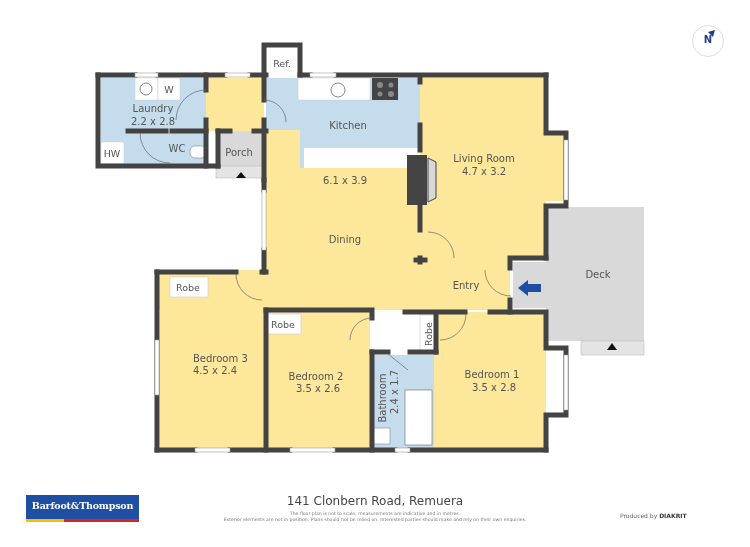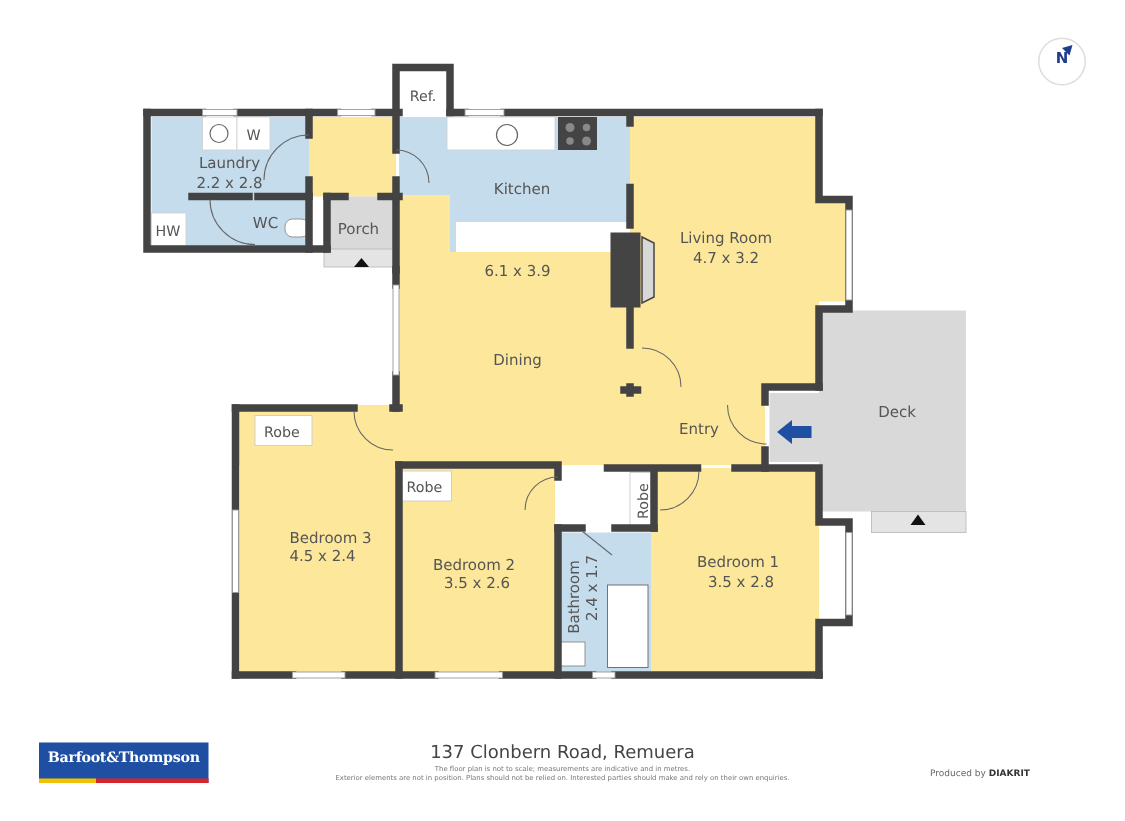--- a/index.html
+++ b/index.html
@@ -171,19 +171,19 @@
   </svg>
   <div class="n">N</div>
 </div>
 
 <div class="logo">
   <div class="logo-text">Barfoot&amp;Thompson</div>
   <div class="stripe-y"></div>
   <div class="stripe-r"></div>
 </div>
 
-<div class="footer-title">137 Clonbern Road, Remuera</div>
+<div class="footer-title">141 Clonbern Road, Remuera</div>
 <div class="footer-disc1">The floor plan is not to scale; measurements are indicative and in metres.</div>
 <div class="footer-disc2">Exterior elements are not in position. Plans should not be relied on. Interested parties should make and rely on their own enquiries.</div>
 <div class="produced">
   <span>Produced by</span>
   <b>DIAKRIT</b>
 </div>
 
 </body></html>

